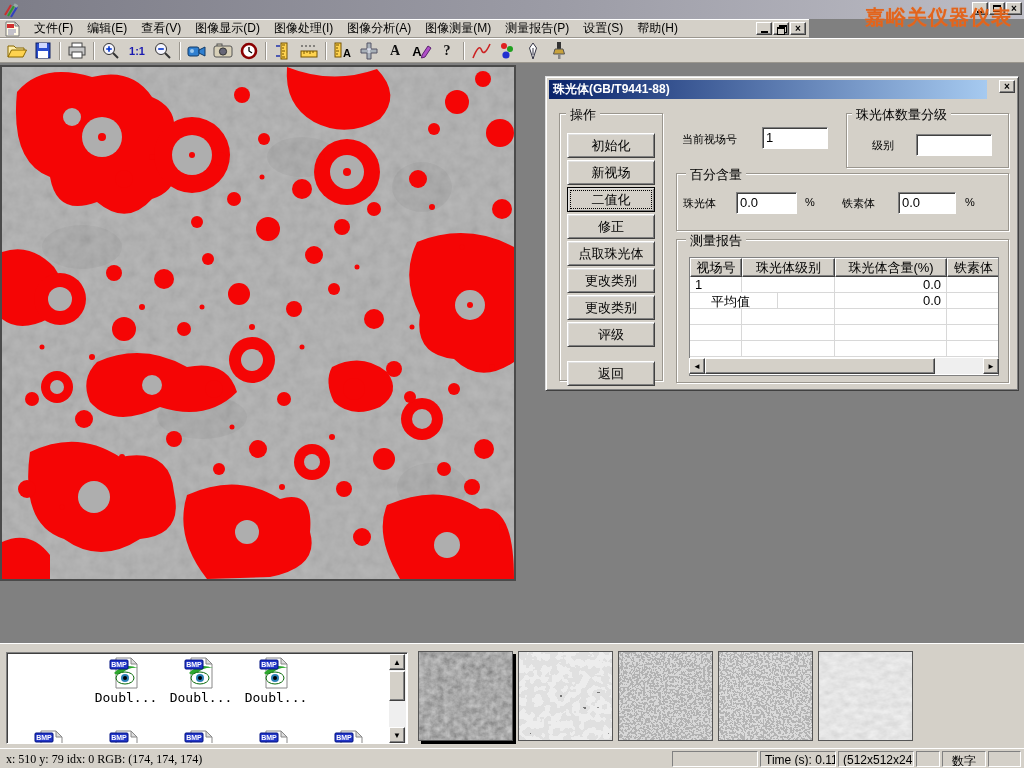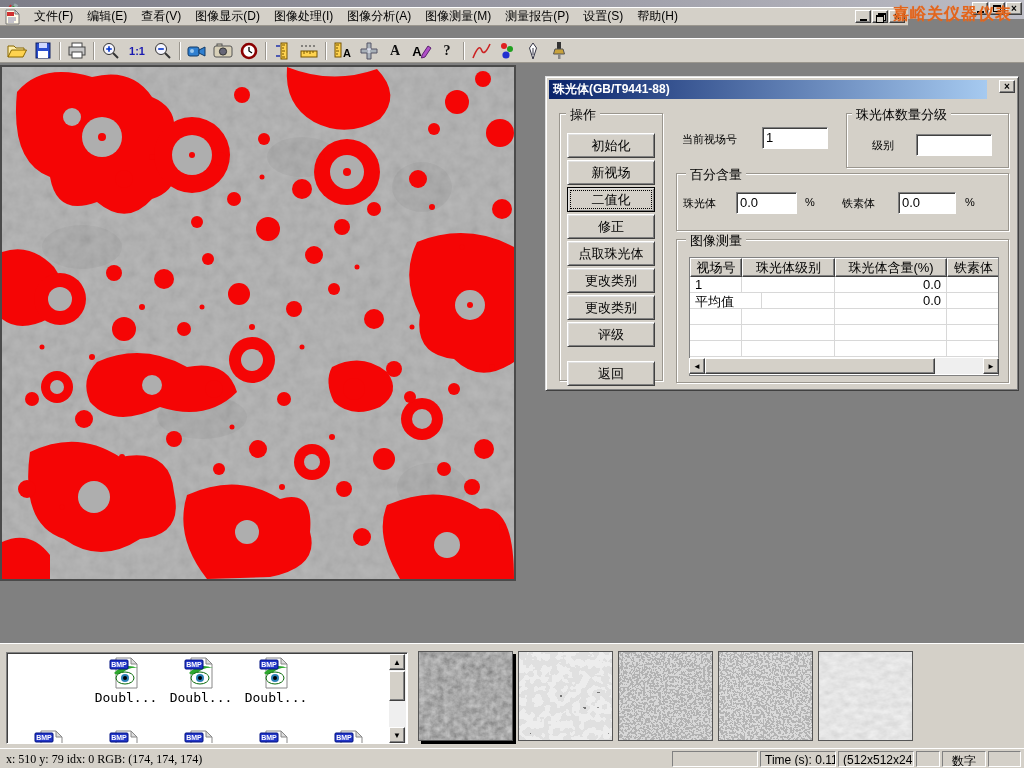--- a/index.html
+++ b/index.html
@@ -5,34 +5,34 @@
   * { margin:0; padding:0; box-sizing:border-box; }
   html,body { width:1024px; height:768px; overflow:hidden;
     font-family:"Liberation Sans","DejaVu Sans",sans-serif; font-size:12px; color:#000; background:#808080; }
 
   
   #titlebar { position:absolute; left:0; top:0; width:1024px; height:19px;
     background:linear-gradient(90deg,#7d7d88 0%,#9c9ca6 55%,#bdbdc6 100%);
     display:flex; align-items:center; padding-left:3px; }
   #titlebar .title { color:#fff; font-weight:bold; font-size:12px; margin-left:4px; white-space:nowrap; }
   #watermark { position:absolute; top:4px; right:12px; color:#e2641c; font-weight:bold;
-    font-size:16px; z-index:9; letter-spacing:1px; text-shadow:0 0 1px rgba(255,120,30,.5); }
+    font-size:20px; z-index:9; letter-spacing:1px; text-shadow:0 0 1px rgba(255,120,30,.5); }
   .winbtn { width:16px; height:13px; background:#d4d0c8; border:1px solid;
     border-color:#fff #404040 #404040 #fff; box-shadow:inset -1px -1px 0 #808080;
     display:inline-flex; align-items:center; justify-content:center;
     font-size:10px; font-weight:bold; line-height:1; }
   #app-buttons { position:absolute; right:2px; top:2px; display:flex; gap:1px; }
   .glyph-min { width:7px; height:2px; background:#000; margin-top:6px; }
   .glyph-max { width:8px; height:7px; border:1px solid #000; border-top-width:2px; }
   .glyph-restore { position:relative; width:9px; height:8px; }
   .glyph-restore:before { content:""; position:absolute; left:2px; top:0; width:6px; height:5px; border:1px solid #000; border-top-width:2px; }
   .glyph-restore:after  { content:""; position:absolute; left:0; top:2px; width:6px; height:5px; border:1px solid #000; border-top-width:2px; background:#d4d0c8; }
 
   
-  #menubar { position:absolute; left:0; top:7px; width:908px; height:19px; background:#d4d0c8;
+  #menubar { position:absolute; left:0; top:19px; width:809px; height:19px; background:#d4d0c8;
     border-top:1px solid #fff; border-bottom:1px solid #9a968e; display:flex; align-items:center; }
   #menubar .docicon { margin:0 6px 0 4px; }
   .menu-item { padding:1px 7px; white-space:nowrap; }
   #mdi-buttons { position:absolute; right:3px; top:2px; display:flex; gap:1px; }
 
   
   #toolbar { position:absolute; left:0; top:38px; width:1024px; height:25px; background:#d4d0c8;
     border-top:1px solid #fff; border-bottom:1px solid #9a968e; display:flex; align-items:center; padding-left:4px; }
   .tbtn { width:26px; height:22px; display:flex; align-items:center; justify-content:center; }
   .tsep { width:2px; height:18px; margin:0 3px; border-left:1px solid #9a968e; border-right:1px solid #fff; }
@@ -497,35 +497,35 @@
   <div class="groupbox" style="left:130px;top:96px;width:333px;height:58px"></div>
   <span class="grouplabel" style="left:140px;top:89px">百分含量</span>
   <span class="dlabel" style="left:137px;top:119px">珠光体</span>
   <div class="textbox" style="left:190px;top:115px;width:61px;height:22px">0.0</div>
   <span class="dlabel" style="left:259px;top:119px">%</span>
   <span class="dlabel" style="left:296px;top:119px">铁素体</span>
   <div class="textbox" style="left:352px;top:115px;width:58px;height:22px">0.0</div>
   <span class="dlabel" style="left:419px;top:119px">%</span>
 
   <div class="groupbox" style="left:130px;top:162px;width:333px;height:144px"></div>
-  <span class="grouplabel" style="left:140px;top:155px">图像测量</span>
+  <span class="grouplabel" style="left:140px;top:155px">测量报告</span>
 
   <div id="mv-table">
     <div class="th" style="left:0;width:52px">视场号</div>
     <div class="th" style="left:52px;width:93px">珠光体级别</div>
     <div class="th" style="left:145px;width:112px">珠光体含量(%)</div>
     <div class="th" style="left:257px;width:53px">铁素体</div>
     <div class="trow" style="top:19px">
       <div class="tcell" style="left:0;width:52px">1</div>
       <div class="tcell" style="left:52px;width:93px"></div>
       <div class="tcell num" style="left:145px;width:112px">0.0</div>
       <div class="tcell" style="left:257px;width:53px"></div>
     </div>
     <div class="trow" style="top:35px">
-      <div class="tcell" style="left:0;width:72px">平均值</div>
+      <div class="tcell" style="left:16px;width:72px">平均值</div>
       <div class="tcell" style="left:52px;width:93px"></div>
       <div class="tcell num" style="left:145px;width:112px">0.0</div>
       <div class="tcell" style="left:257px;width:53px"></div>
     </div>
     <div class="trow" style="top:51px">
       <div class="tcell" style="left:0;width:52px"></div>
         <div class="tcell" style="left:52px;width:93px"></div>
       <div class="tcell" style="left:145px;width:112px"></div>
         <div class="tcell" style="left:257px;width:53px"></div>
     </div>

